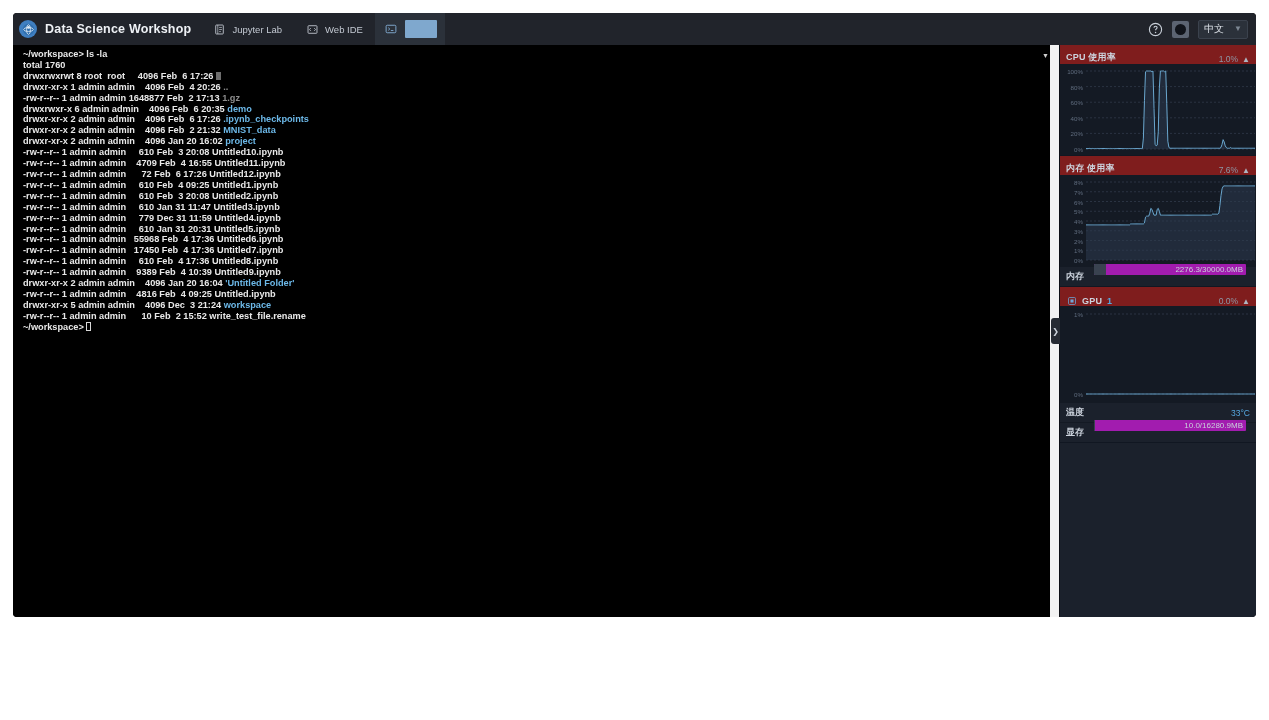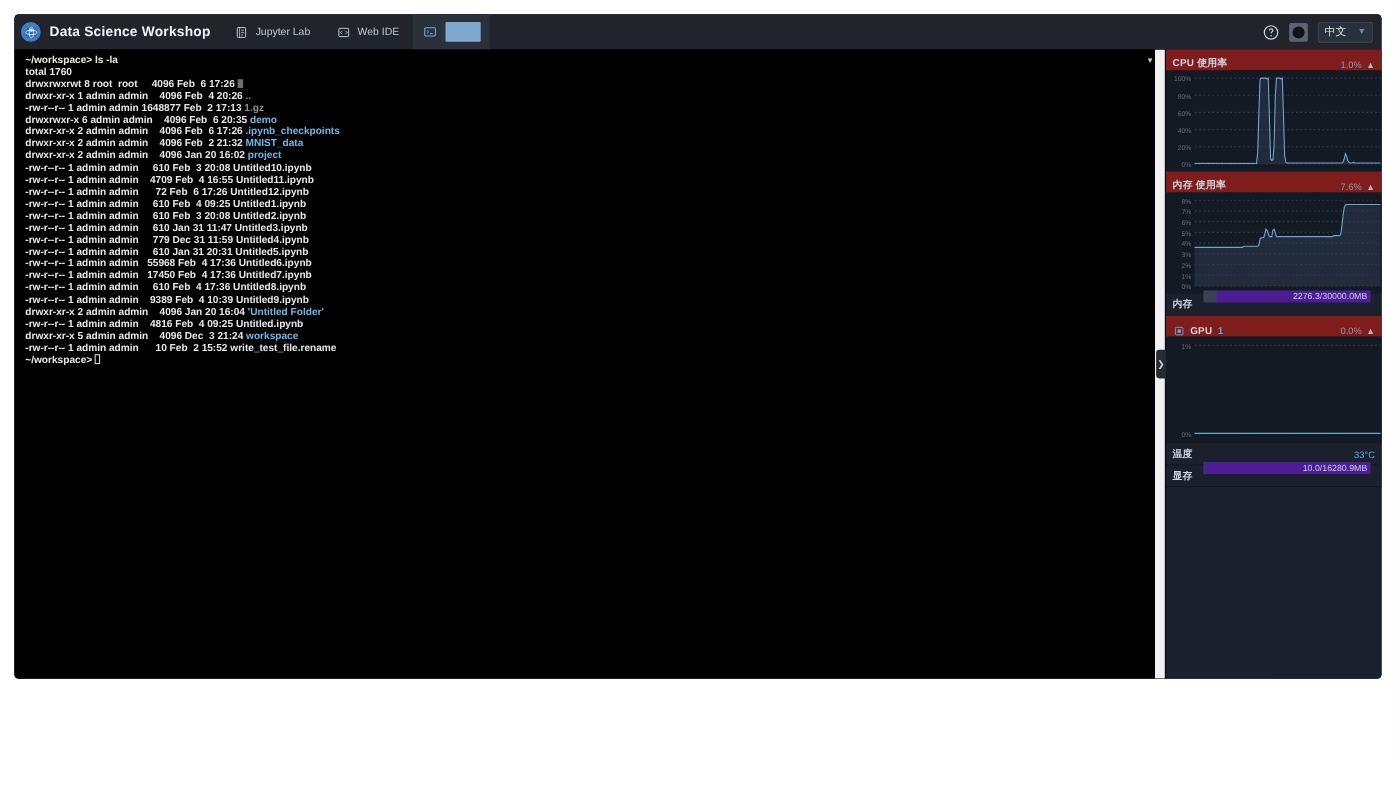--- a/index.html
+++ b/index.html
@@ -219,21 +219,21 @@
     display: flex; align-items: center;
     padding: 0 6px;
     background: #1b212c;
     border-top: 1px solid #141a24;
   }
   .stat-label { color: #cdd4de; font-size: 9px; font-weight: bold; }
   .stat-bar {
     flex: 1;
     margin: 0 4px 15px 10px;
     height: 11px;
-    background: #4c1d95;
+    background: #a21caf;
     position: relative;
     border-radius: 1px;
     overflow: hidden;
     text-align: center;
   }
   .stat-bar .fill {
     position: absolute; left: 0; top: 0; bottom: 0;
     background: #394250;
   }
   .stat-bar .bar-text {

